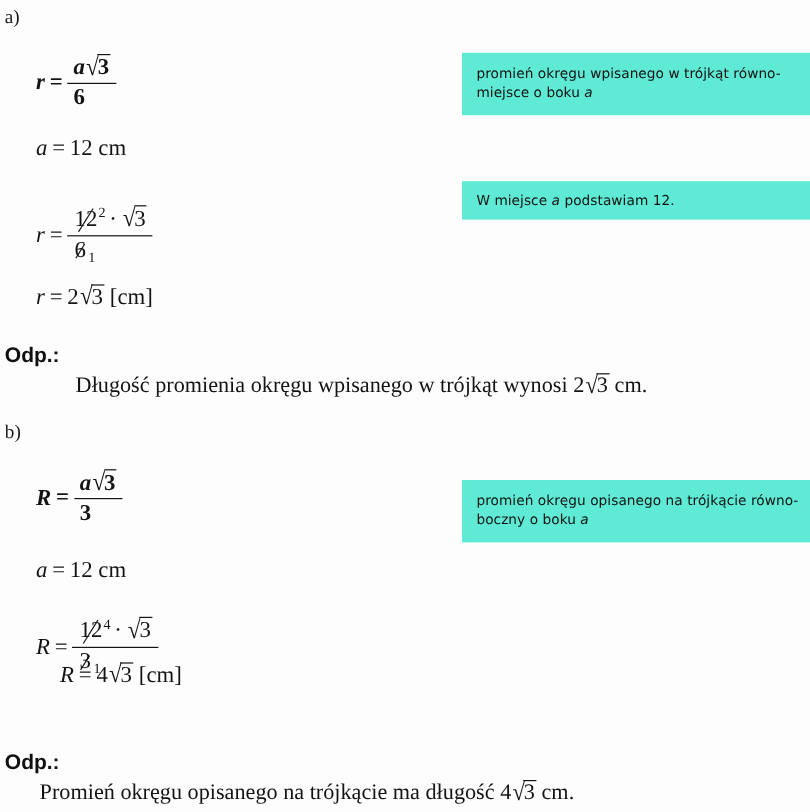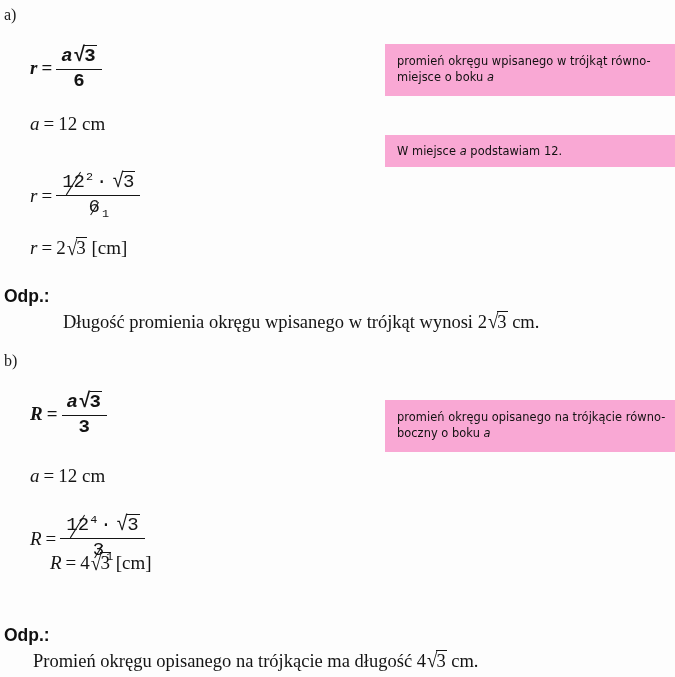--- a/index.html
+++ b/index.html
@@ -40,24 +40,22 @@
     font-style: italic;
   }
   .eq {
     margin: 0 4px;
   }
 
   
   .frac {
     display: inline-block;
     vertical-align: middle;
-    text-align: center;
     position: relative;
     top: -1px;
-    font-family: Liberation Mono, monospace;
   }
   .frac .num {
     display: block;
     padding: 0 5px 1px 5px;
     border-bottom: 1.4px solid #141414;
     line-height: 1.15;
   }
   .frac .den {
     display: block;
     padding: 1px 5px 0 5px;
@@ -114,21 +112,21 @@
     font-style: normal;
     margin-left: 1px;
   }
   .dotop {
     margin: 0 4px 0 3px;
   }
 
   
   .callout {
     position: absolute;
-    background: #f9a8d4;
+    background: #5eead4;
     color: #111111;
     font-family: "DejaVu Sans", "Liberation Sans", sans-serif;
     font-size: 11.4px;
     line-height: 1.42;
     padding: 9px 12px 9px 12px;
     box-sizing: border-box;
     letter-spacing: 0.05px;
   }
   .callout i {
     font-style: italic;
@@ -173,21 +171,21 @@
   <span class="var-italic">a</span><span class="eq">=</span><span>12</span>&nbsp;<span>cm</span>
 </div>
 
 <div class="math-line" style="top:172px; left:30px;">
   <span class="var-italic">r</span><span class="eq">=</span><span class="frac">
     <span class="num"><span class="struck">12</span><span class="sup">2</span><span class="dotop">·</span><span class="rad"><span class="sign">√</span><span class="radicand">3</span></span></span>
     <span class="den"><span class="struck">6</span><span class="sub">1</span></span>
   </span>
 </div>
 
-<div class="callout" style="top:135px; left:385px; width:290px; height:32px; display:flex; align-items:center;">
+<div class="callout" style="top:151px; left:385px; width:290px; height:32px; display:flex; align-items:center;">
   <span><span>W miejsce </span><i>a</i><span> podstawiam 12.</span></span>
 </div>
 
 <div class="math-line" style="top:237px; left:30px;">
   <span class="var-italic">r</span><span class="eq">=</span><span>2</span><span class="rad"><span class="sign">√</span><span class="radicand">3</span></span>&nbsp;<span>[cm]</span>
 </div>
 
 <div class="odp-label" style="top:286px;">Odp.:</div>
 <div class="odp-text" style="top:311px;margin-left:30px;">
   <span>Długość promienia okręgu wpisanego w trójkąt wynosi 2</span><span class="rad"><span class="sign">√</span><span class="radicand">3</span></span><span> cm.</span>

